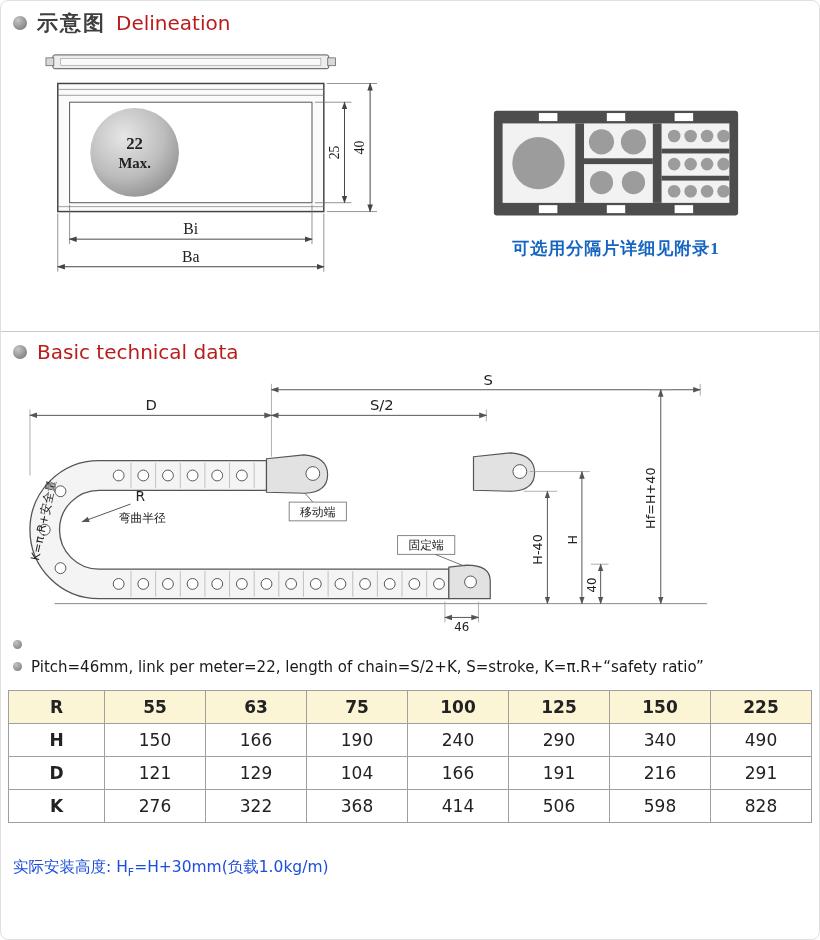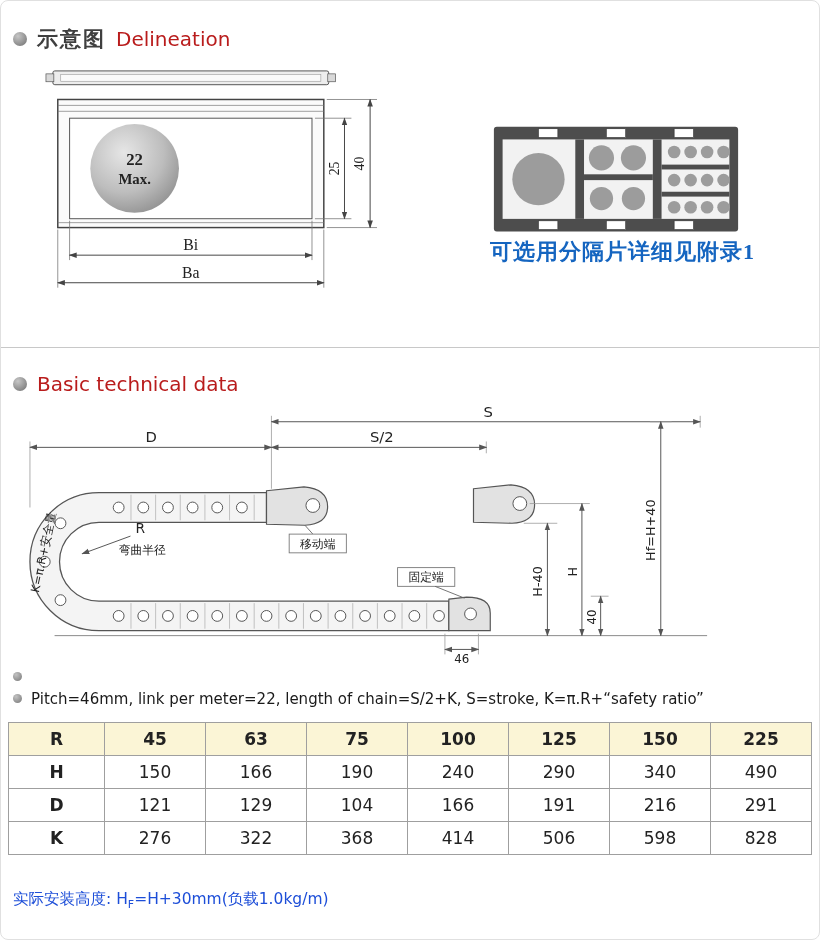--- a/index.html
+++ b/index.html
@@ -5,31 +5,31 @@
   :root { --accent-blue:#1565c0; --table-header-bg:#fbf5d6; }
   * { box-sizing:border-box; }
   html,body { margin:0; padding:0; }
   body {
     width:820px; height:940px;
     font-family:"DejaVu Sans","Liberation Sans",sans-serif;
     background:#fff; color:#222;
   }
   .page { width:820px; height:940px; background:#fff; border:1px solid #e0e0e0; border-radius:8px; overflow:hidden; }
 
-  .section-header { display:flex; align-items:center; gap:10px; padding:24px 0 0 12px; }
+  .section-header { display:flex; align-items:center; gap:10px; padding:8px 0 0 12px; }
   .section-header .zh { font-size:21px; font-weight:bold; color:#3f3f3f; margin:0; letter-spacing:2px; }
   .section-header .en { font-size:20px; color:#b91c1c; }
   .bullet-3d { width:14px; height:14px; border-radius:50%; flex:none;
     background:radial-gradient(circle at 35% 30%, #c6c6c6, #6e6e6e); }
 
   .delineation-row { display:flex; gap:112px; padding:12px 0 0 42px;font-family:Liberation Serif, serif; }
   .d1 { width:335px; flex:none; }
   .separator-col { margin-top:56px; }
   .sep-svg { width:252px; display:block; }
-  .divider-note { margin:0 0 0; font-size:22px; font-weight:bold; color:var(--accent-blue); letter-spacing:1px;text-align:center; }
+  .divider-note { margin:16px 0 0; font-size:17px; font-weight:bold; color:var(--accent-blue); letter-spacing:1px;text-align:center; }
 
   .section-divider { border:none; border-top:1px solid #c8c8c8; margin:46px 0 0 0; }
 
   .d2 { display:block; width:690px; margin:8px 0 0 24px; }
 
   .pitch-notes { margin:6px 0 0 12px; }
   .note-line { margin:0 0 9px; font-size:15px; color:#1a1a1a; display:flex; align-items:center; gap:9px; }
   .dot { width:9px; height:9px; border-radius:50%; flex:none;
     background:radial-gradient(circle at 35% 30%, #c2c2c2, #767676); }
 
@@ -303,21 +303,21 @@
         <col>
         <col>
         <col>
         <col>
         <col>
         <col>
     </colgroup>
     <thead>
       <tr>
         <th class="rowlabel">R</th>
-        <th>45</th>
+        <th>55</th>
         <th>63</th>
         <th>75</th>
         <th>100</th>
         <th>125</th>
         <th>150</th>
         <th>225</th>
       </tr>
     </thead>
     <tbody>
       <tr>

